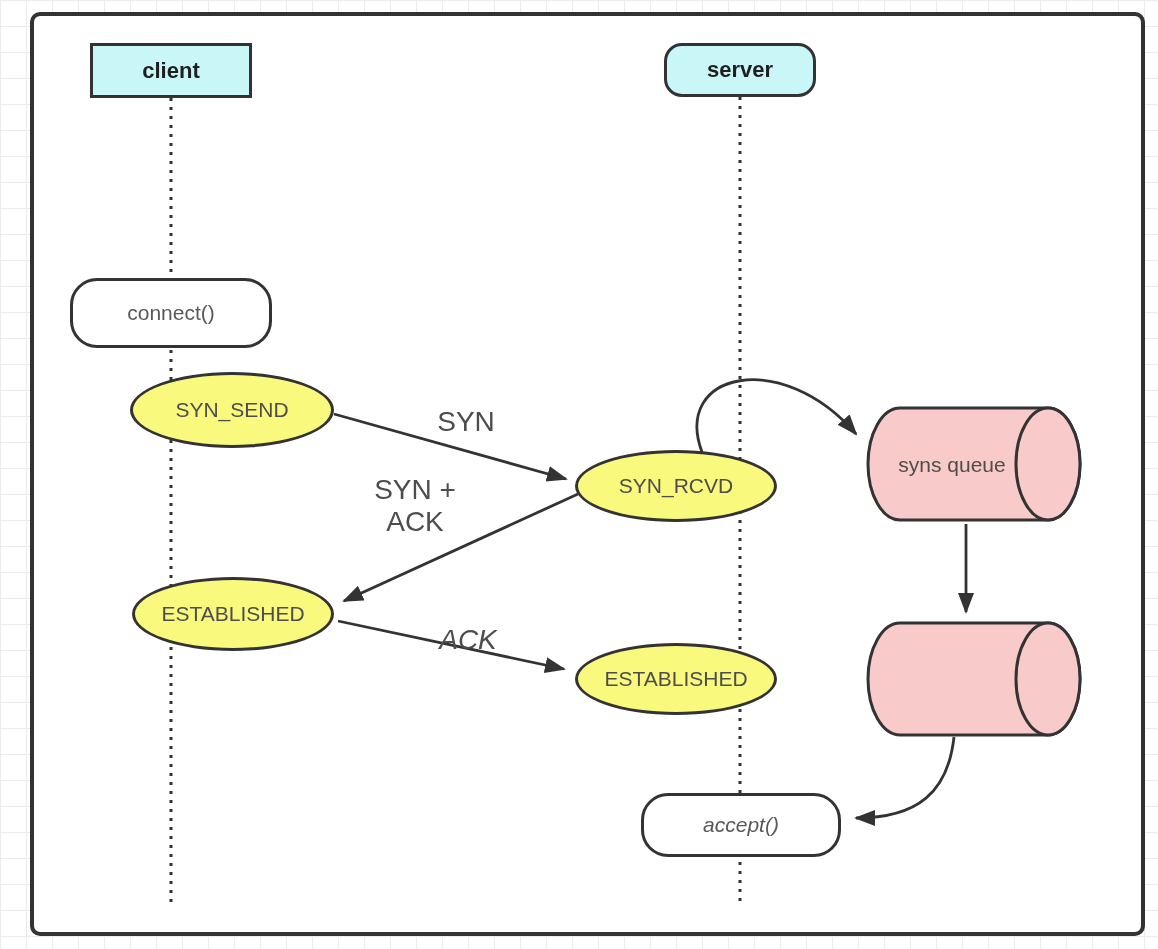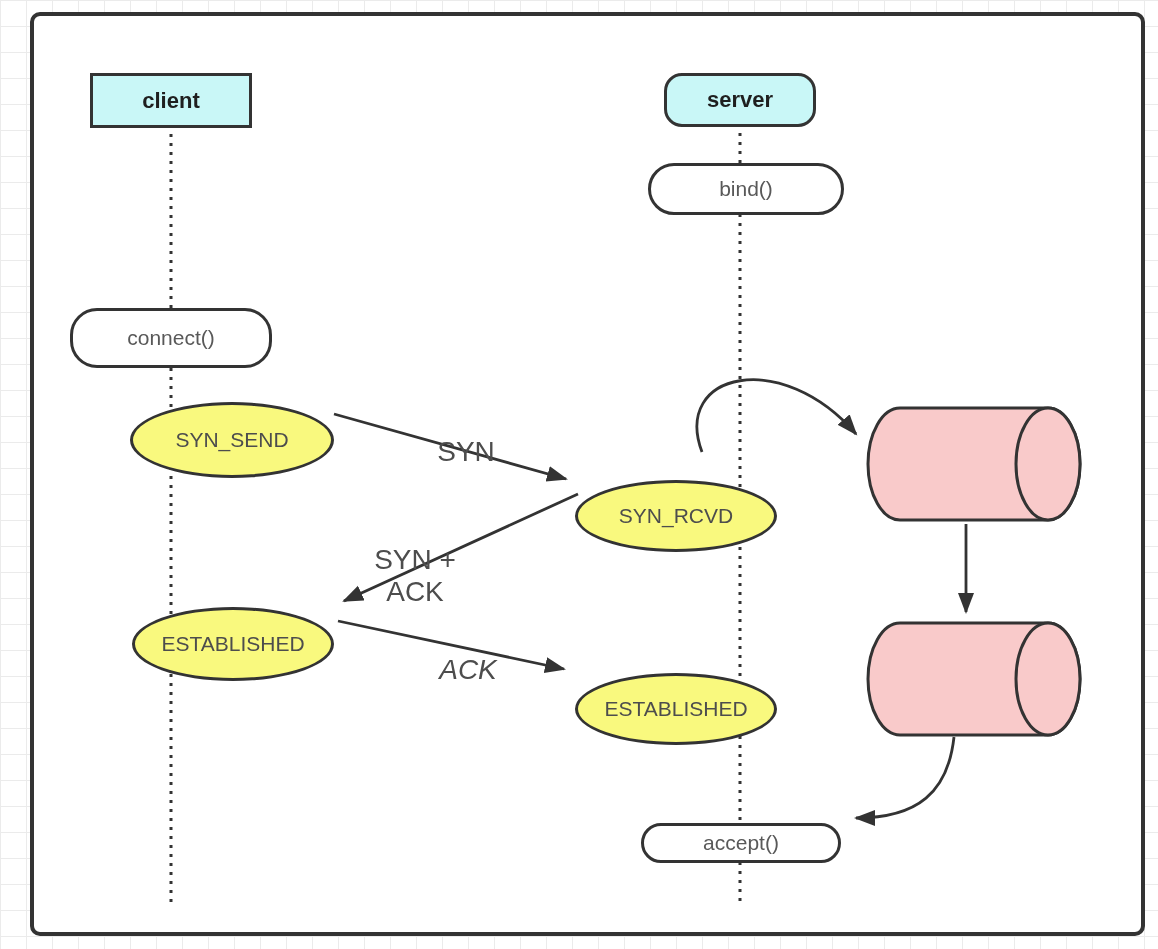--- a/index.html
+++ b/index.html
@@ -17,21 +17,21 @@
       linear-gradient(#ebebeb 1px, transparent 1px),
       linear-gradient(90deg, #ebebeb 1px, transparent 1px);
     background-size:26px 26px;
   }
   .canvas {
     position:absolute; left:30px; top:12px; width:1115px; height:924px;
     background:#ffffff; border:4px solid var(--stroke); border-radius:10px;
   }
   .wires { position:absolute; left:0; top:0; width:1158px; height:949px; pointer-events:none; }
 
-  .node { position:absolute; display:flex; align-items:center; justify-content:center; text-align:center;margin-top:30px; }
+  .node { position:absolute; display:flex; align-items:center; justify-content:center; text-align:center; }
 
   .actor {
     background:var(--actor-fill); border:3px solid var(--stroke);
     font-weight:bold; font-size:22px; color:var(--actor-text);
   }
   .pill {
     background:#ffffff; border:3px solid var(--stroke); border-radius:27px;
     font-size:21px; color:var(--call-text);
   }
   .state {
@@ -79,40 +79,38 @@
     <path class="wire" d="M 954 737 C 948 792 918 818 856 818" marker-end="url(#arrow)"></path>
   </svg>
 
   <div class="node actor" style="left:90px; top:43px; width:162px; height:55px;">
     <span>client</span>
   </div>
   <div class="node actor" style="left:664px; top:43px; width:152px; height:54px;border-radius:18px;">
     <span>server</span>
   </div>
 
-  <div class="node pill" style="left:648px; top:133px; width:196px; height:52px;">
-    <span>bind()</span>
-  </div>
-  <div class="node pill" style="left:70px; top:278px; width:202px; height:60px;align-items:center;">
+  <div class="node pill" style="left:70px; top:278px; width:202px; height:70px;align-items:center;">
     <span>connect()</span>
   </div>
-  <div class="node pill" style="left:641px; top:793px; width:200px; height:40px;">
+  <div class="node pill" style="left:641px; top:793px; width:200px; height:64px;font-style:italic;">
     <span>accept()</span>
   </div>
 
   <div class="node state" style="left:130px; top:372px; width:204px; height:76px;">
     <span>SYN_SEND</span>
   </div>
   <div class="node state" style="left:575px; top:450px; width:202px; height:72px;">
     <span>SYN_RCVD</span>
   </div>
   <div class="node state" style="left:132px; top:577px; width:202px; height:74px;">
     <span>ESTABLISHED</span>
   </div>
   <div class="node state" style="left:575px; top:643px; width:202px; height:72px;">
     <span>ESTABLISHED</span>
   </div>
 
   <div class="node msg-label" style="left:426px; top:408px; width:80px; height:28px;">SYN</div>
-  <div class="node msg-label" style="left:345px; top:532px; width:140px; height:28px;">SYN + ACK</div>
+  <div class="node msg-label" style="left:345px; top:492px; width:140px; height:28px;">SYN + ACK</div>
   <div class="node msg-label" style="left:428px; top:626px; width:80px; height:28px;font-style:italic;">ACK</div>
 
+  <div class="node queue-label" style="left:872px; top:450px; width:160px; height:30px;">syns queue</div>
 </div>
 
 </body></html>

